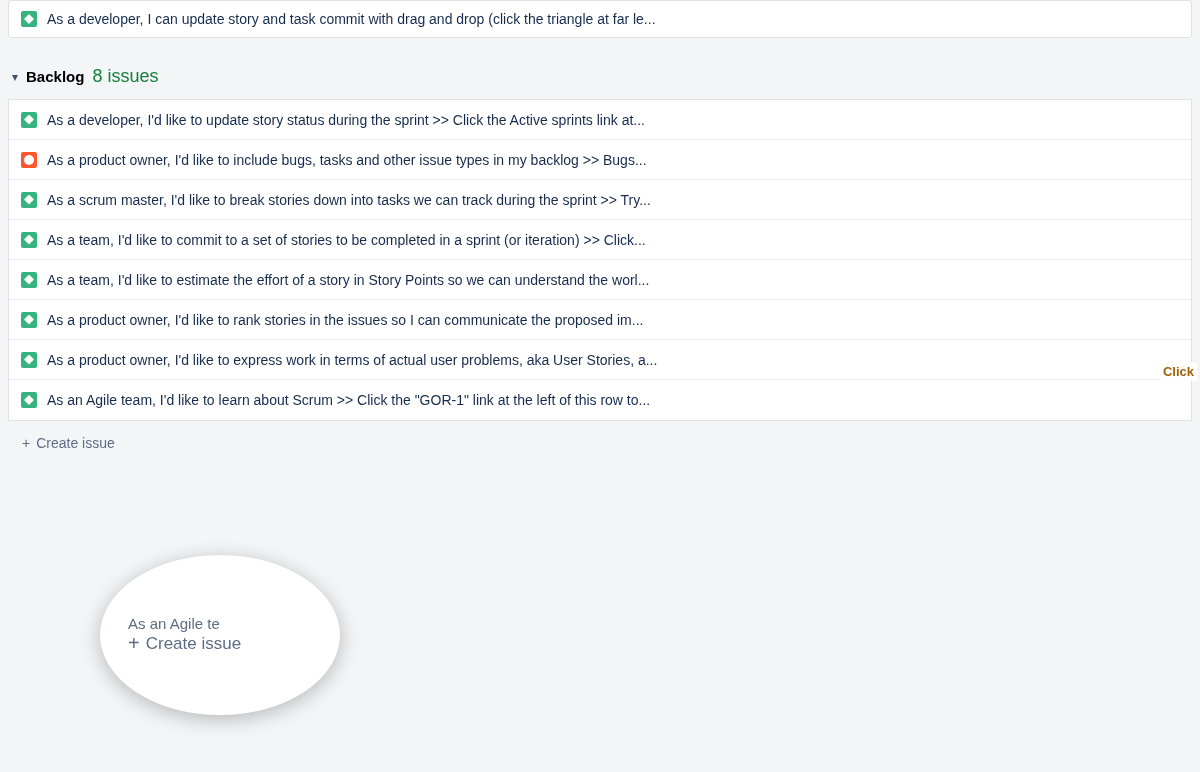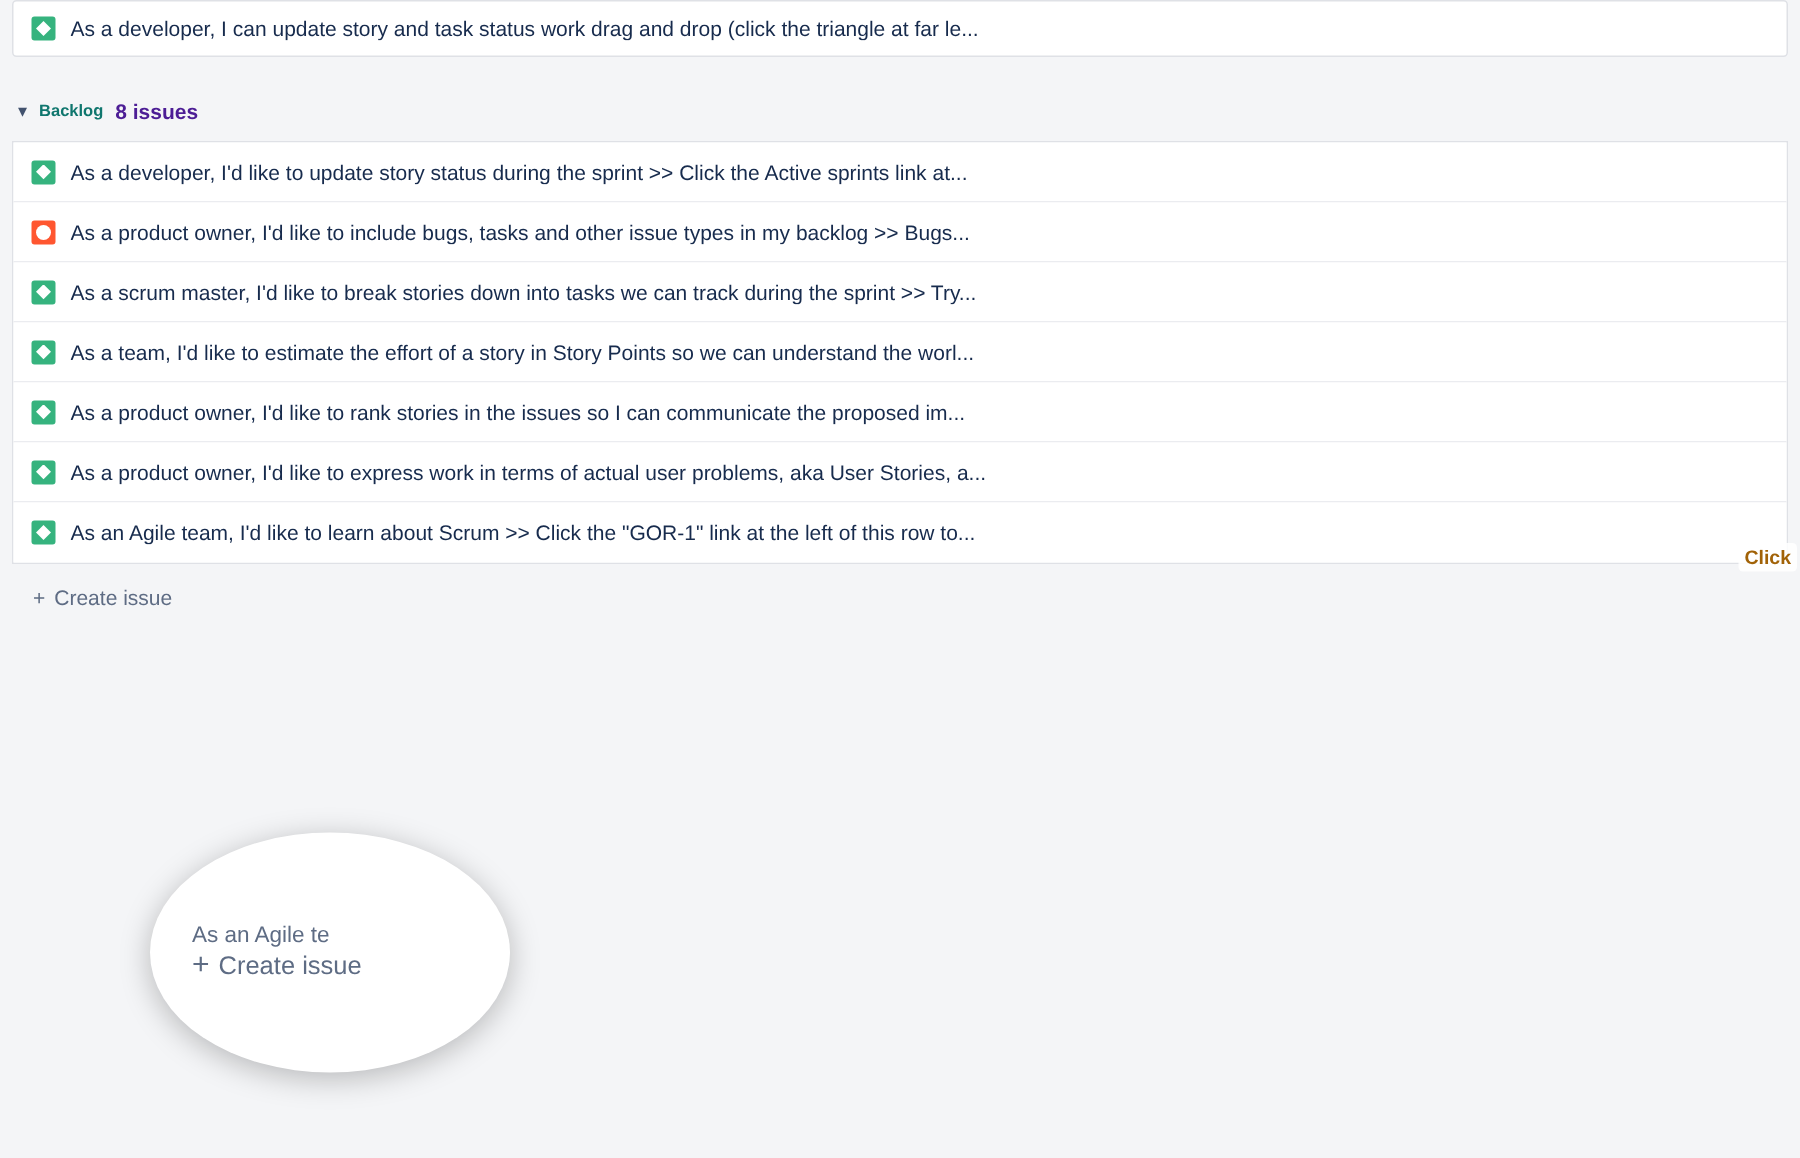--- a/index.html
+++ b/index.html
@@ -40,28 +40,27 @@
     }
 
     .backlog-toggle {
       color: #42526e;
       font-size: 12px;
       cursor: pointer;
     }
 
     .backlog-title {
       font-weight: 700;
-      font-size: 11px;
-      color: #0f766e;
+      font-size: 15px;
+      color: #000000;
     }
 
     .backlog-count {
-      color: #4c1d95;
-      font-size: 14px;
-      font-weight: bold;
+      color: #15803d;
+      font-size: 18px;
     }
 
     
     .issue-list {
       margin: 0 8px;
       border: 1px solid #dfe1e6;
       border-radius: 0;
       background: #fff;
     }
 
@@ -193,21 +192,21 @@
   </style>
 </head>
 <body>
 
 <div class="page-container">
 
   <div class="top-item">
     <div class="issue-icon icon-story">
       <div class="story-shape"></div>
     </div>
-    <span class="issue-text">As a developer, I can update story and task status work drag and drop (click the triangle at far le...</span>
+    <span class="issue-text">As a developer, I can update story and task commit with drag and drop (click the triangle at far le...</span>
   </div>
 
   <div class="backlog-header">
     <span class="backlog-toggle">▾</span>
     <span class="backlog-title">Backlog</span>
     <span class="backlog-count">8 issues</span>
   </div>
 
   <div class="issue-list">
 
@@ -221,20 +220,26 @@
       <div class="issue-icon icon-bug">
         <div class="bug-shape"></div>
       </div>
       <span class="issue-text">As a product owner, I'd like to include bugs, tasks and other issue types in my backlog &gt;&gt; Bugs...</span>
     </div>
       <div class="issue-row">
       <div class="issue-icon icon-story">
         <div class="story-shape"></div>
       </div>
       <span class="issue-text">As a scrum master, I'd like to break stories down into tasks we can track during the sprint &gt;&gt; Try...</span>
+    </div>
+      <div class="issue-row">
+      <div class="issue-icon icon-story">
+        <div class="story-shape"></div>
+      </div>
+      <span class="issue-text">As a team, I'd like to commit to a set of stories to be completed in a sprint (or iteration) &gt;&gt; Click...</span>
     </div>
       <div class="issue-row">
       <div class="issue-icon icon-story">
         <div class="story-shape"></div>
       </div>
       <span class="issue-text">As a team, I'd like to estimate the effort of a story in Story Points so we can understand the worl...</span>
     </div>
       <div class="issue-row">
       <div class="issue-icon icon-story">
         <div class="story-shape"></div>

